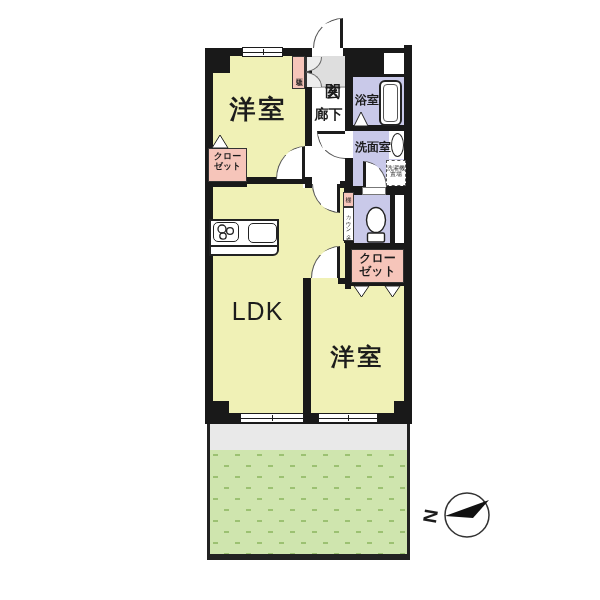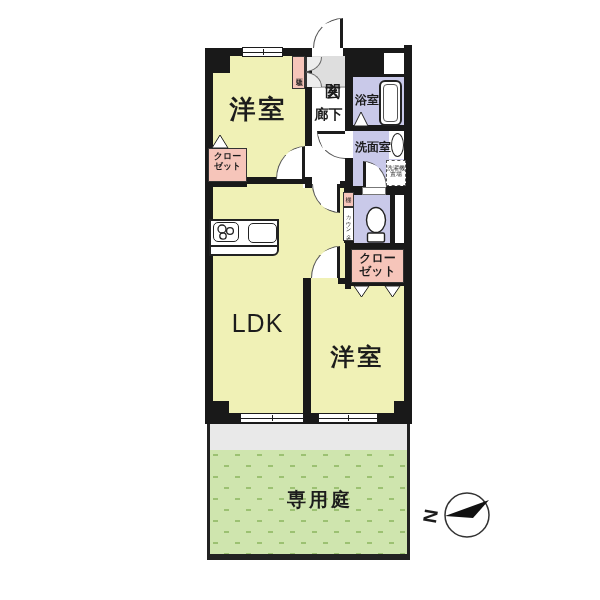--- a/index.html
+++ b/index.html
@@ -157,28 +157,27 @@
       <defs>
         <pattern id="grass" width="22" height="22" patternUnits="userSpaceOnUse">
           <rect width="22" height="22" fill="#cfe5ae"></rect>
           <rect x="3" y="4" width="5" height="2" fill="#9cc172"></rect>
           <rect x="14" y="15" width="5" height="2" fill="#9cc172"></rect>
         </pattern>
       </defs>
       <rect width="197" height="104" fill="url(#grass)"></rect>
     </svg>
   </div>
-  <div class="lbl" style="left:240px;top:487px;width:160px;font-size:19px;letter-spacing:3px;">専用庭</div>
 
   <div class="lbl" style="left:212px;top:92px;width:93px;font-size:26px;letter-spacing:3px;">洋室</div>
   <div class="lbl vert" style="left:323px;top:55px;height:32px;font-size:15px;font-weight:600;">玄関</div>
   <div class="lbl" style="left:312px;top:106px;width:33px;font-size:14px;">廊下</div>
   <div class="lbl" style="left:352px;top:92px;width:30px;font-size:12px;">浴室</div>
   <div class="lbl" style="left:351px;top:139px;width:44px;font-size:12px;">洗面室</div>
-  <div class="lbl" style="left:212px;top:297px;width:91px;font-size:25px;font-weight:400;letter-spacing:1px;margin-top:12px;">LDK</div>
+  <div class="lbl" style="left:212px;top:297px;width:91px;font-size:25px;font-weight:400;letter-spacing:1px;">LDK</div>
   <div class="lbl" style="left:311px;top:341px;width:93px;font-size:24px;letter-spacing:3px;">洋室</div>
 
   <svg class="abs" style="left:440px;top:491px;" width="56" height="56">
     <circle cx="27" cy="24" r="22" fill="#ffffff" stroke="#333" stroke-width="1.5"></circle>
     <polygon points="5,25 49,9 33,27" fill="#111"></polygon>
   </svg>
   <div class="lbl" style="left:420px;top:505px;width:20px;font-size:19px;font-weight:700;transform:rotate(100deg);">N</div>
 
 </div>
 

